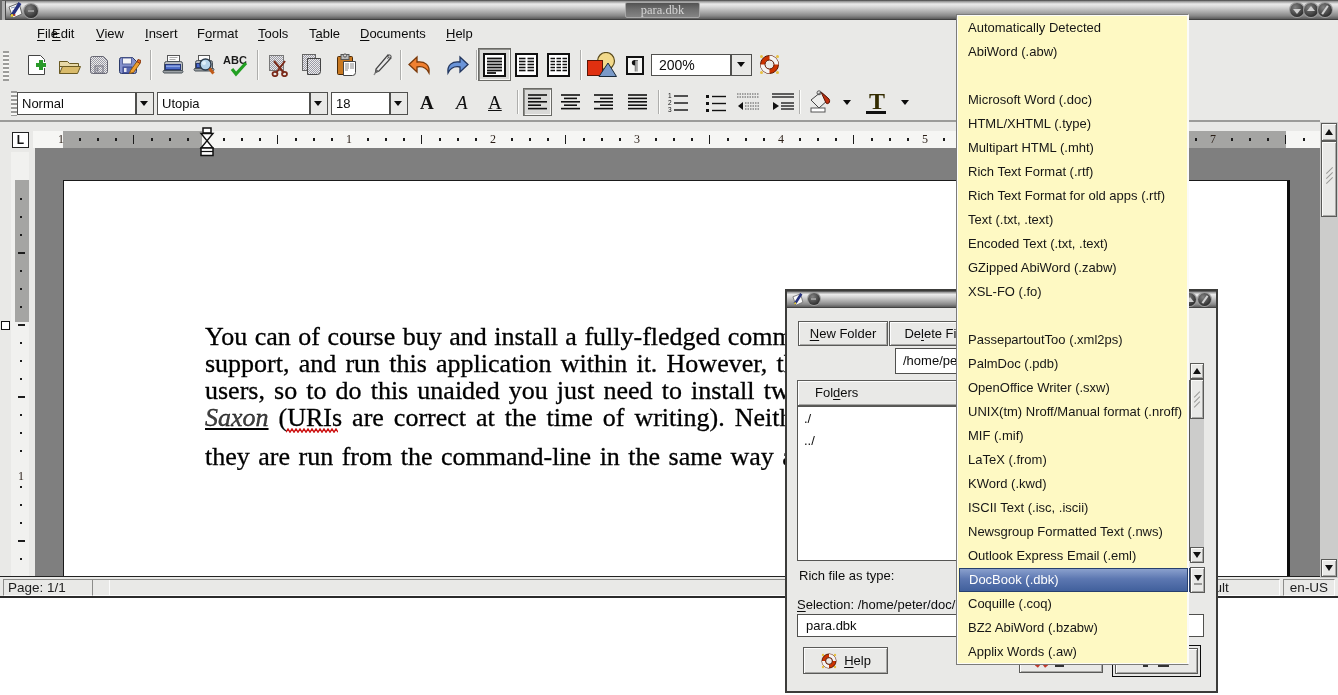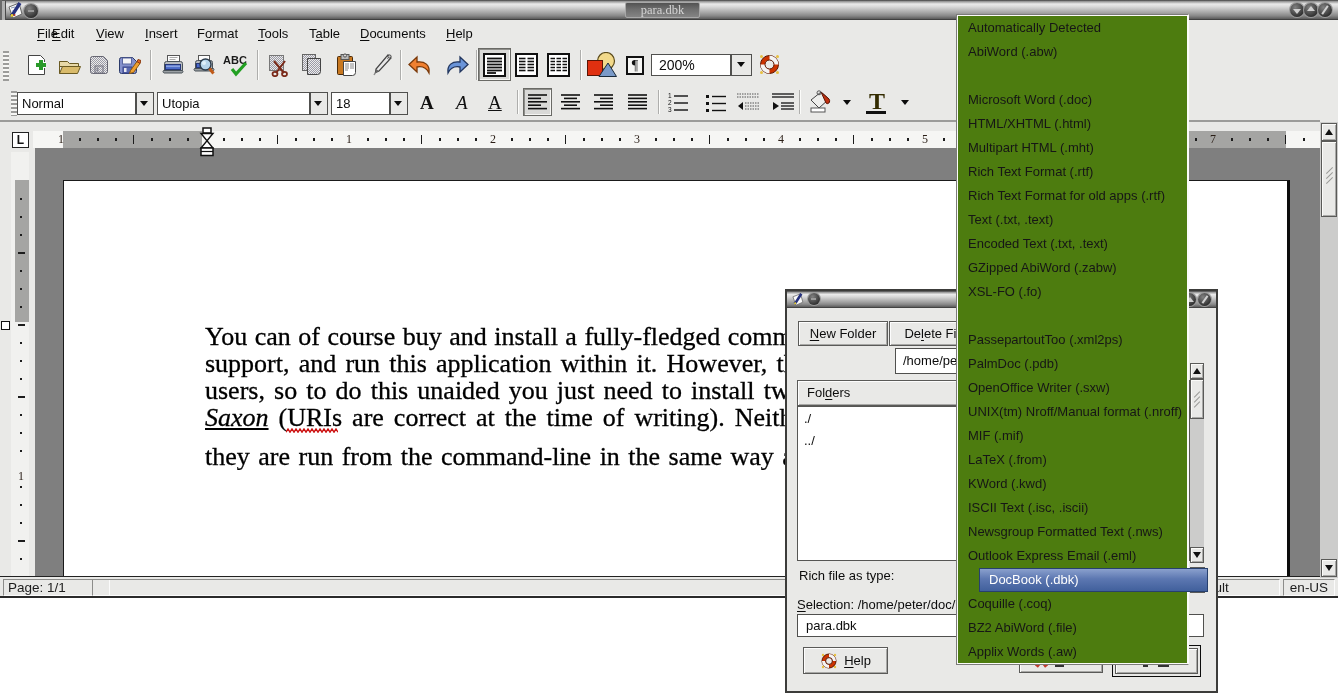--- a/index.html
+++ b/index.html
@@ -63,21 +63,21 @@
 #docarea { position:absolute; left:0; top:148px; width:1320px; height:429px; background:#e9e9e7; overflow:hidden; border-bottom:1px solid #222; }
 #viewport { position:absolute; left:35px; top:0; width:1285px; height:430px; background:#7f7f7f; }
 #vruler { position:absolute; left:11px; top:4px; width:18px; height:426px; background:#f1f1ef; }
 #vdark { position:absolute; left:4px; top:28px; width:14px; height:142px; background:#a5a5a3; }
 #page { position:absolute; left:63px; top:32px; width:1227px; height:398px; background:#fff;
   border:1px solid #1a1a1a; border-right:3px solid #0c0c0c; }
 #doctext { position:absolute; left:205px; top:175px; width:1070px;
   font-family:"Liberation Serif", serif; font-size:26px; color:#000; line-height:27px;
   -webkit-text-stroke:0.3px #000;
   white-space:nowrap; overflow:hidden; }
-#saxon { color:#000000; font-style:italic; text-decoration:underline; }
+#saxon { color:#404040; font-style:italic; text-decoration:underline; }
 #vsb { position:absolute; left:1320px; top:122px; width:18px; height:456px; background:#cccccb; }
 .sbtn { position:absolute; left:1px; width:16px; background:#e9e9e7; border:1px solid #5a5a58;
   box-shadow:inset 1px 1px 0 #fbfbf9, inset -1px -1px 0 #aaaaa8; }
 .sarr-u { position:absolute; left:3px; top:5px; width:0; height:0;
   border-left:4px solid transparent; border-right:4px solid transparent; border-bottom:6px solid #111; }
 .sarr-d { position:absolute; left:3px; top:5px; width:0; height:0;
   border-left:4px solid transparent; border-right:4px solid transparent; border-top:6px solid #111; }
 .grip { position:absolute; left:3px; width:9px; height:1px; background:#9a9a98;
   transform:rotate(-45deg); }
 
@@ -93,21 +93,21 @@
   background:#e9e9e7; border:2px solid #3c3c3a; }
 #dtitle { position:absolute; left:0; top:0; width:429px; height:17px; }
 .gbtn { position:absolute; background:#e9e9e7; border:1px solid #5a5a58;
   font-size:13px; color:#0c0c0c; text-align:center;
   box-shadow:inset 1px 1px 0 #fdfdfd, inset -1px -1px 0 #a8a8a6; }
 .dlab { position:absolute; font-size:13px; color:#0c0c0c; white-space:nowrap; }
 .white { background:#fff; }
 
 
 #dd { z-index:10; position:absolute; left:956px; top:14px; width:233px; height:651px;
-  background:#4d7c0f; border:1px solid #7c7c7a; border-right-color:#fbfbf9;
+  background:#fef9c3; border:1px solid #7c7c7a; border-right-color:#fbfbf9;
   box-shadow:inset 1px 1px 0 #fbfbf9, inset -1px -1px 0 #fbfbf9; }
 .ddi { position:absolute; left:2px; width:229px; height:24px; font-size:13px; color:#161616;
   line-height:24px; padding-left:9px; white-space:nowrap; }
 .ddsel { background:linear-gradient(180deg,#8aa0cd 0%,#5c77b1 45%,#41609c 100%);
   border:1px solid #27406e; color:#fff; line-height:22px; }
 </style>
 </head>
 <body>
 
 <div id="win">
@@ -594,21 +594,21 @@
     <div class="wbtn" style="left:396px; top:2px; width:13px; height:13px;">
         <div class="tri-u" style="top:4px;"></div>
       </div>
     <div class="wbtn" style="left:411px; top:2px; width:13px; height:13px;">
         <div class="slash" style="height:9px;"></div>
       </div>
   </div>
   <div class="gbtn" style="left:11px; top:30px; width:90px; height:25px; line-height:23px;"><u>N</u>ew Folder</div>
   <div class="gbtn" style="left:102px; top:30px; width:93px; height:25px; line-height:23px;">De<u>l</u>ete File</div>
   <div class="centry" style="left:108px; top:57px; width:290px; height:26px; line-height:24px; padding-left:7px;">/home/peter/doc/</div>
-  <div class="gbtn" style="left:10px; top:89px; width:210px; height:26px; text-align:left; line-height:24px; padding-left:9px;">Fol<u>d</u>ers</div>
+  <div class="gbtn" style="left:10px; top:89px; width:210px; height:26px; text-align:left; line-height:24px; padding-left:17px;">Fol<u>d</u>ers</div>
   <div class="abs white" style="left:10px; top:115px; width:210px; height:155px; border:1px solid #565654; font-size:13px; color:#0c0c0c;">
     <div style="padding:4px 0 0 6px;">./</div>
     <div style="padding:7px 0 0 6px;">../</div>
   </div>
   <div class="gbtn" style="left:228px; top:89px; width:175px; height:26px;"></div>
   <div class="abs white" style="left:228px; top:115px; width:175px; height:155px; border:1px solid #565654;"></div>
 
   <div class="abs" style="left:403px; top:72px; width:14px; height:200px; background:#cccccb;">
     <div class="sbtn" style="left:0; top:0px; width:14px; height:16px;">
         <div class="sarr-u" style="left:2px; top:4px;"></div>
@@ -651,35 +651,35 @@
     <div class="gbtn" style="left:2px; top:2px; width:83px; height:26px;"></div>
   </div>
   <div class="abs" style="left:356px; top:374px; width:5px; height:2px; background:#333;"></div>
   <div class="abs" style="left:371px; top:374px; width:11px; height:2px; background:#333;"></div>
 </div>
 
 <div id="dd">
     <div class="ddi" style="top:1px;">Automatically Detected</div>
     <div class="ddi" style="top:25px;">AbiWord (.abw)</div>
     <div class="ddi" style="top:73px;">Microsoft Word (.doc)</div>
-    <div class="ddi" style="top:97px;">HTML/XHTML (.html)</div>
+    <div class="ddi" style="top:97px;">HTML/XHTML (.type)</div>
     <div class="ddi" style="top:121px;">Multipart HTML (.mht)</div>
     <div class="ddi" style="top:145px;">Rich Text Format (.rtf)</div>
     <div class="ddi" style="top:169px;">Rich Text Format for old apps (.rtf)</div>
     <div class="ddi" style="top:193px;">Text (.txt, .text)</div>
     <div class="ddi" style="top:217px;">Encoded Text (.txt, .text)</div>
     <div class="ddi" style="top:241px;">GZipped AbiWord (.zabw)</div>
     <div class="ddi" style="top:265px;">XSL-FO (.fo)</div>
     <div class="ddi" style="top:313px;">PassepartoutToo (.xml2ps)</div>
     <div class="ddi" style="top:337px;">PalmDoc (.pdb)</div>
     <div class="ddi" style="top:361px;">OpenOffice Writer (.sxw)</div>
     <div class="ddi" style="top:385px;">UNIX(tm) Nroff/Manual format (.nroff)</div>
     <div class="ddi" style="top:409px;">MIF (.mif)</div>
     <div class="ddi" style="top:433px;">LaTeX (.from)</div>
     <div class="ddi" style="top:457px;">KWord (.kwd)</div>
     <div class="ddi" style="top:481px;">ISCII Text (.isc, .iscii)</div>
     <div class="ddi" style="top:505px;">Newsgroup Formatted Text (.nws)</div>
     <div class="ddi" style="top:529px;">Outlook Express Email (.eml)</div>
-    <div class="ddi ddsel" style="top:553px;margin-left:20px;">DocBook (.dbk)</div>
+    <div class="ddi ddsel" style="top:553px;">DocBook (.dbk)</div>
     <div class="ddi" style="top:577px;">Coquille (.coq)</div>
-    <div class="ddi" style="top:601px;">BZ2 AbiWord (.file)</div>
+    <div class="ddi" style="top:601px;">BZ2 AbiWord (.bzabw)</div>
     <div class="ddi" style="top:625px;">Applix Words (.aw)</div>
   </div>
 
 </body></html>

